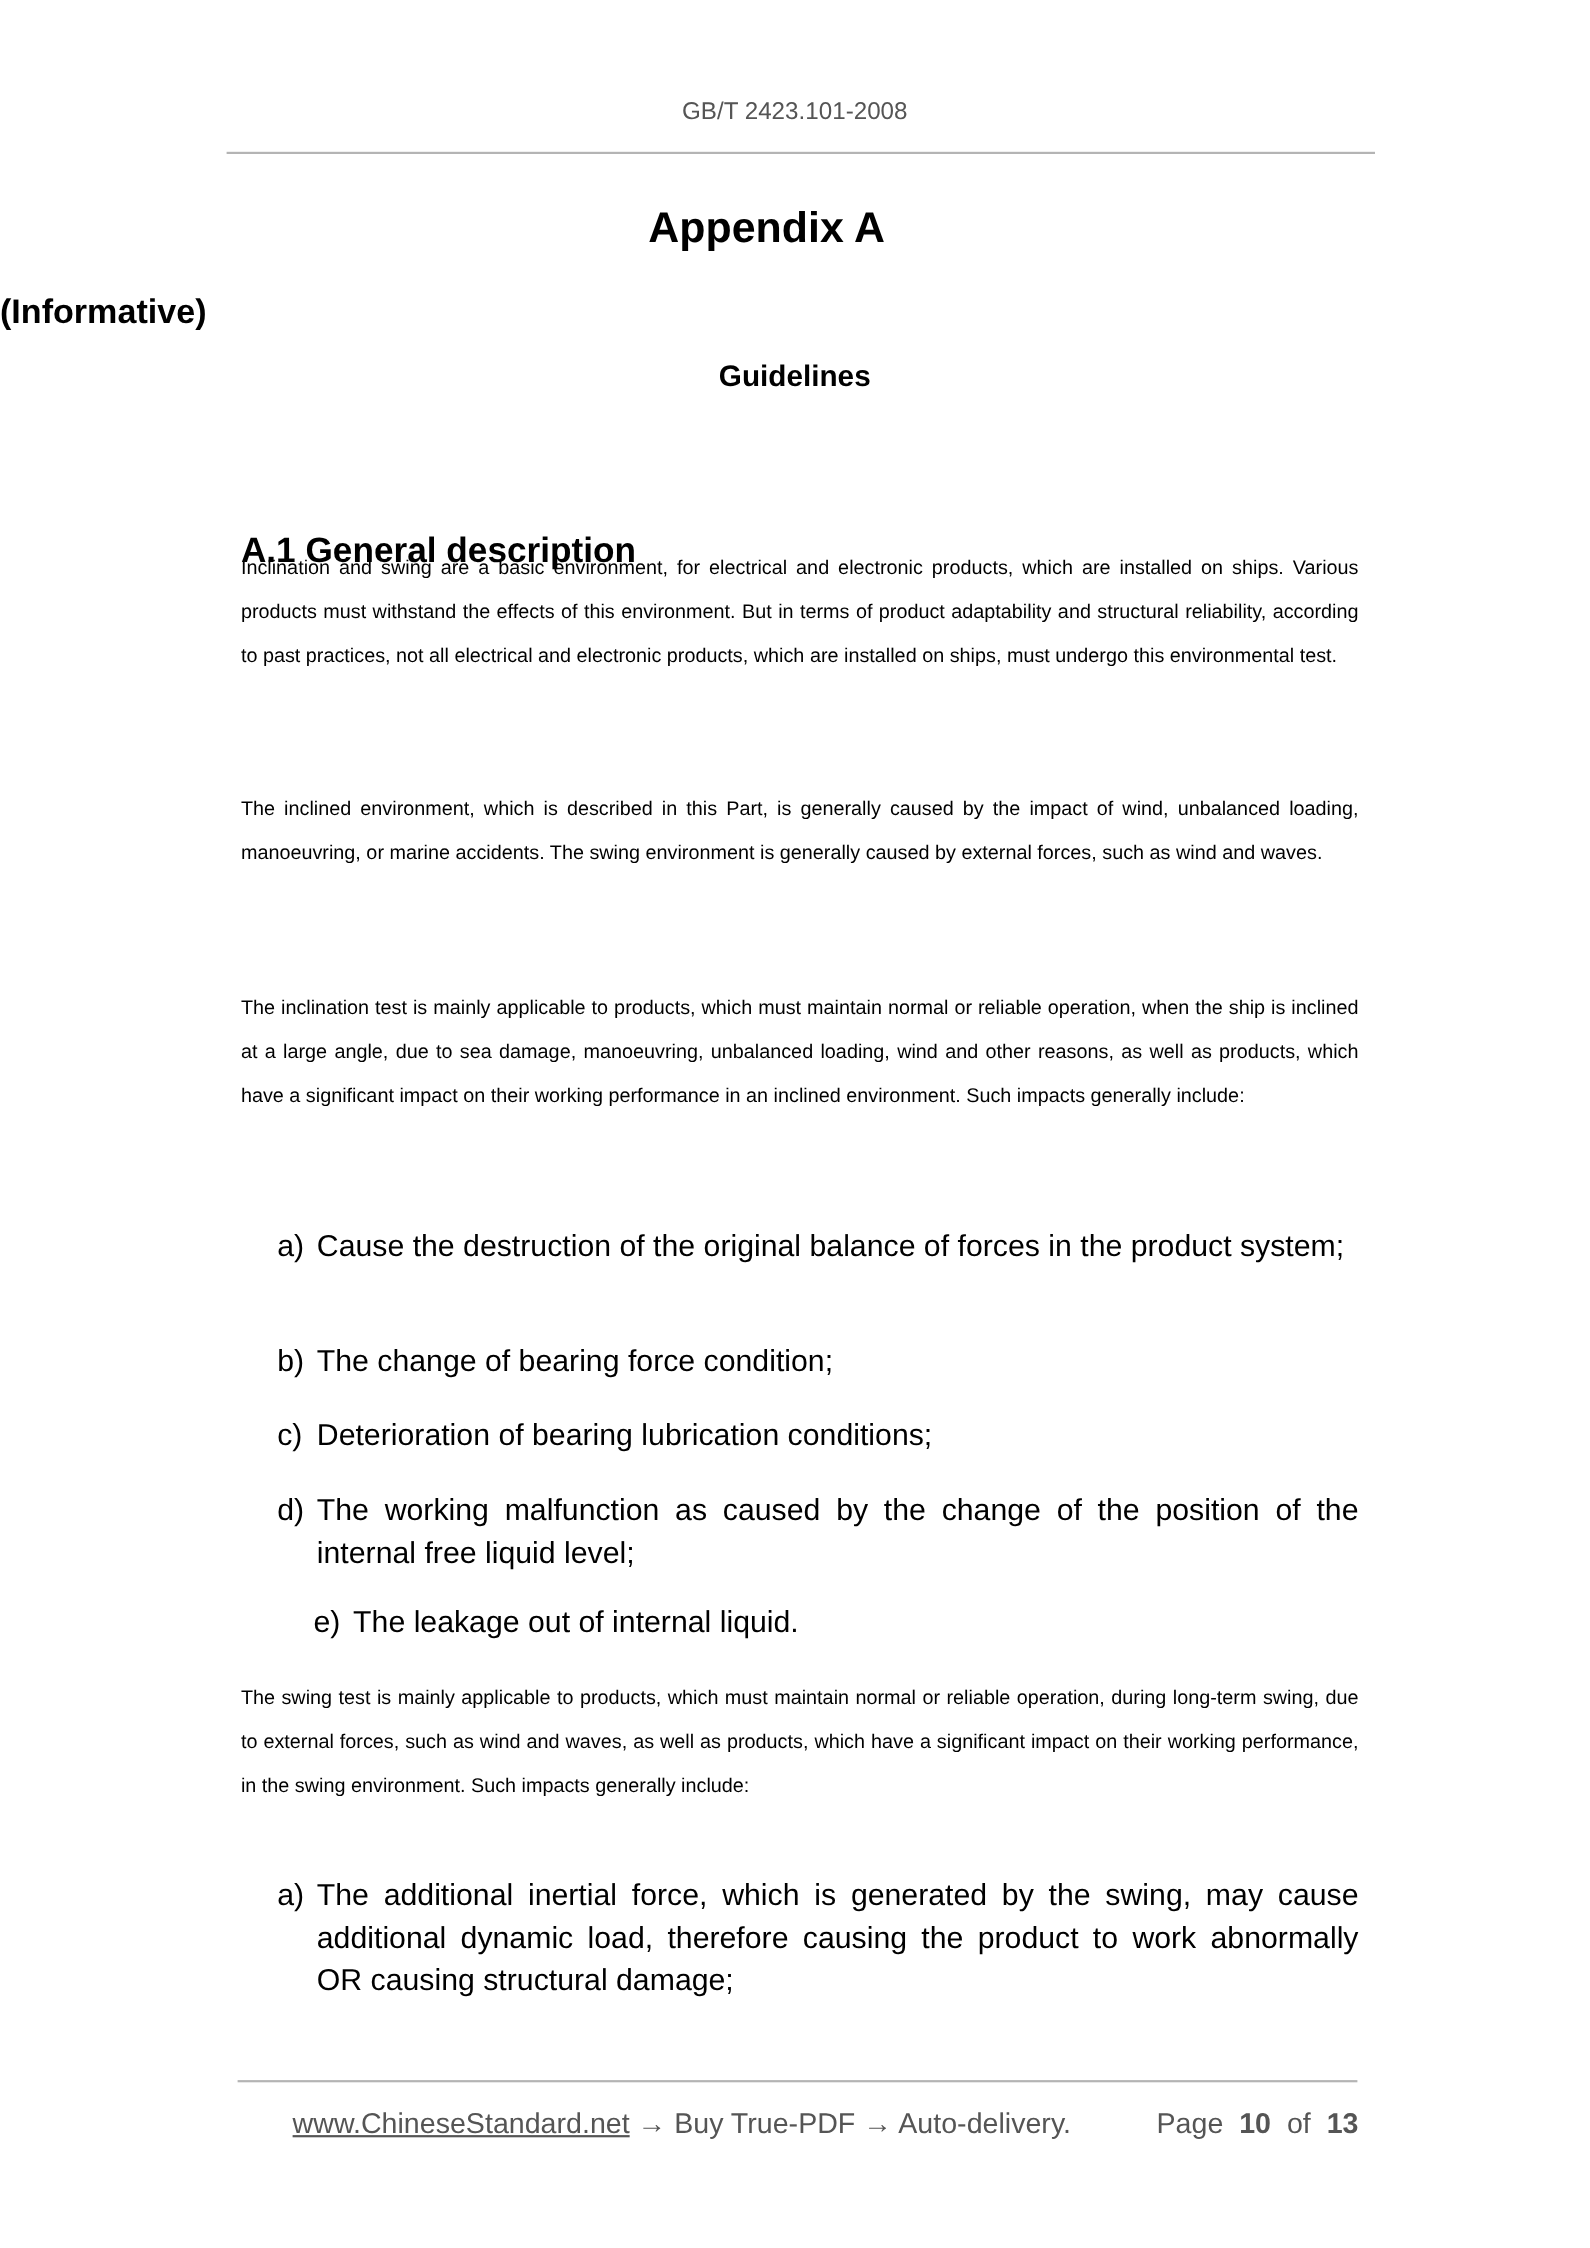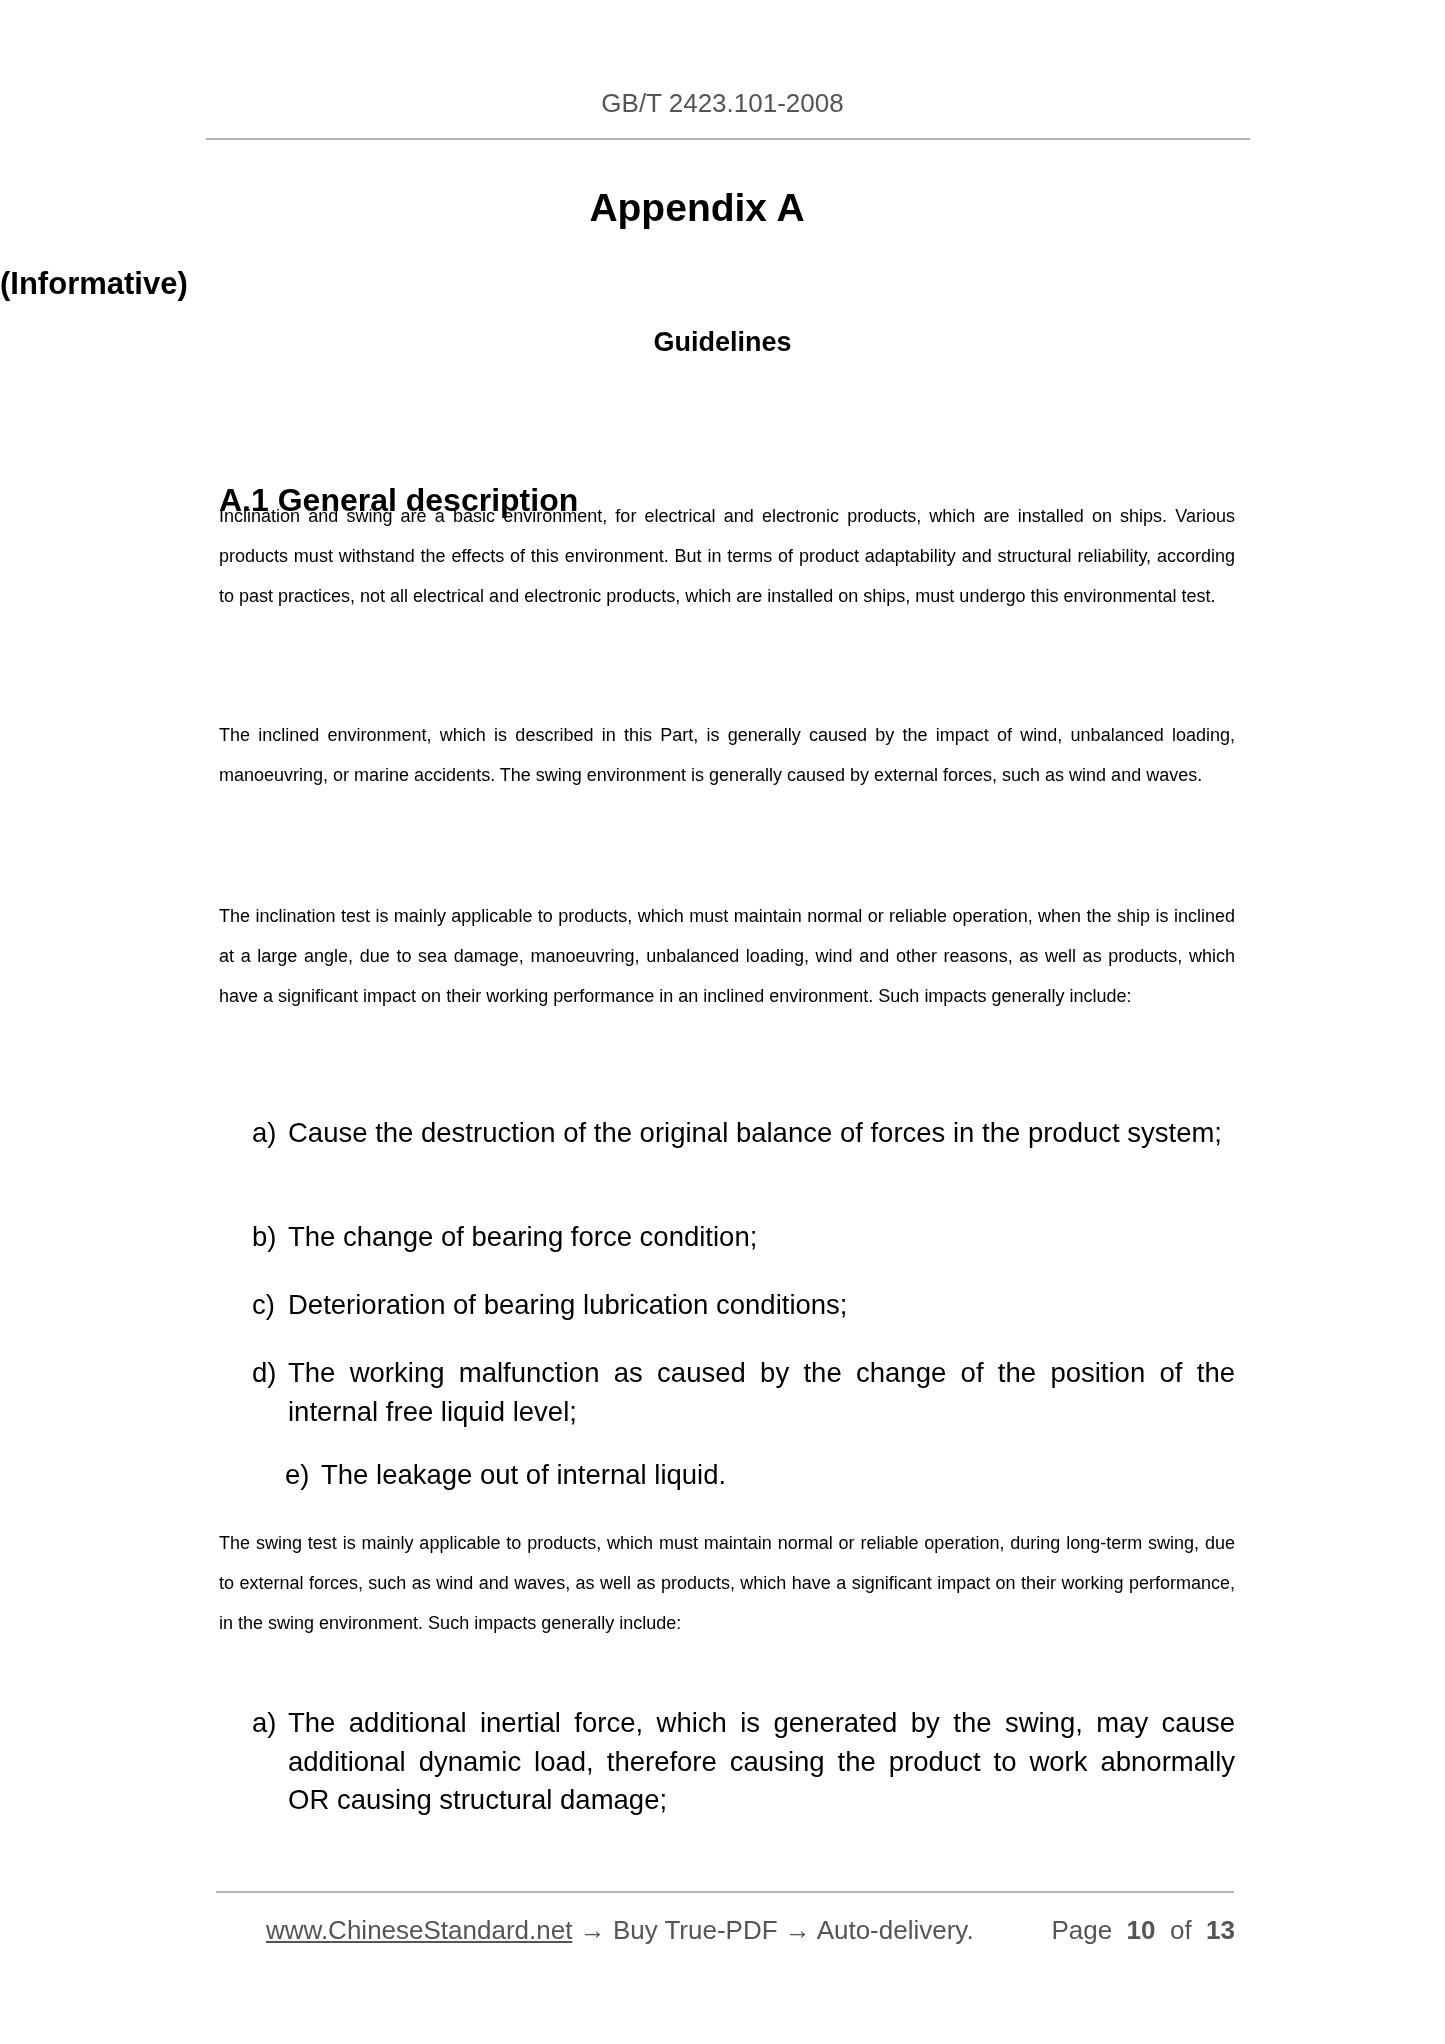--- a/index.html
+++ b/index.html
@@ -1,20 +1,20 @@
 <!DOCTYPE html>
 <html><head>
 <meta charset="utf-8">
 <style>
   html, body { margin: 0; padding: 0; background: #ffffff; }
   body { width: 1445px; height: 2044px; position: relative; overflow: hidden;
          font-family: "Liberation Sans", sans-serif; color: #000; }
   .abs { position: absolute; }
   #running-header { left: 0; width: 1445px; top: 88px; text-align: center;
-    font-size: 26px; color: #555555; letter-spacing: 0; }
+    font-size: 22px; color: #555555; letter-spacing: 0; }
   #header-rule { left: 206px; top: 138px; width: 1044px; height: 0; border-top: 2px solid #b4b4b4; }
   #appendix-title { left: 0; width: 1394px; top: 186px; text-align: center;
     font-size: 39px; font-weight: bold; }
   #appendix-type { left: 0; width: 1445px; top: 266px; text-align: left;
     font-size: 31px; font-weight: bold; }
   #appendix-subtitle { left: 0; width: 1445px; top: 327px; text-align: center;
     font-size: 27px; font-weight: bold; }
   #section-heading { left: 219px; top: 446px; font-size: 32px; font-weight: bold; margin-top: 36px; }
   .para { left: 219px; width: 1016px; font-size: 18px; line-height: 40px; text-align: justify; text-align-last: left; }
   .item { left: 252px; width: 983px; font-size: 27.5px; line-height: 38.5px; text-align: justify; text-align-last: left;

